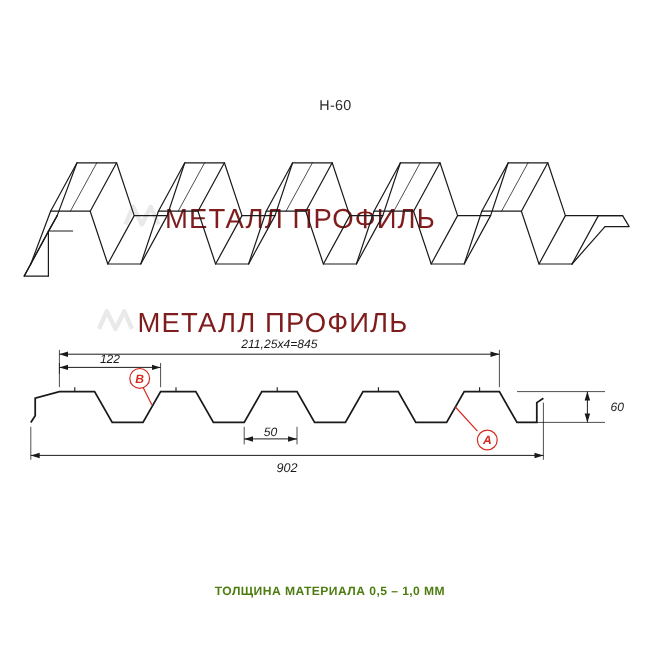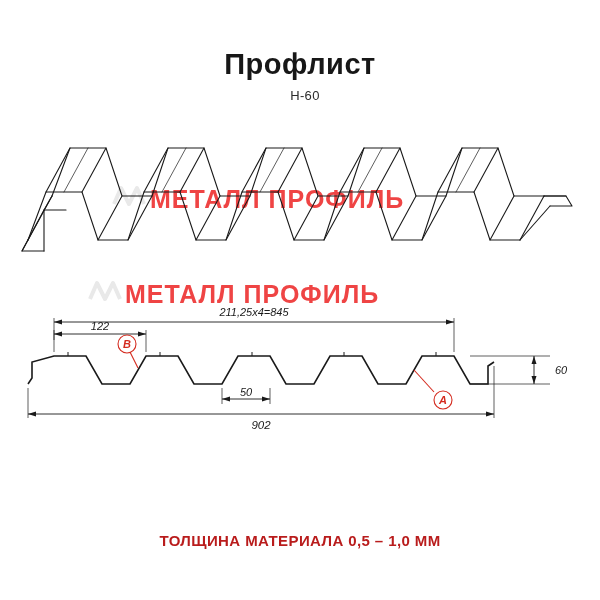--- a/index.html
+++ b/index.html
@@ -55,22 +55,22 @@
     position: absolute;
     left: 10px;
     top: 300px;
     width: 580px;
     height: 140px;
     font-style: italic;
   }
   
   .wm {
     position: absolute;
-    color: #ef4444;
-    font-weight: bold;
+    color: #7f1d1d;
+    font-weight: normal;
     white-space: nowrap;
     pointer-events: none;
     user-select: none;
   }
   .wm1 {
     left: 150px;
     top: 185px;
     font-size: 25px;
     letter-spacing: 1px;
   }
@@ -85,34 +85,33 @@
     pointer-events: none;
     user-select: none;
   }
   
   .footer {
     position: absolute;
     left: 0;
     right: 0;
     top: 532px;
     text-align: center;
-    font-size: 15px;
+    font-size: 11px;
     font-weight: bold;
-    color: #b91c1c;
+    color: #4d7c0f;
     letter-spacing: 0.4px;
   }
   svg { display: block; }
   text { font-family: "Liberation Sans", sans-serif; }
 </style>
 </head>
 <body>
 
 <div class="page">
 
-  <div class="title">Профлист</div>
   <div class="subtitle">Н-60</div>
 
   <div class="wm wm1">МЕТАЛЛ ПРОФИЛЬ</div>
   <div class="wm wm2">МЕТАЛЛ ПРОФИЛЬ</div>
   <svg class="wm-mark" style="left:112px; top:183px;" width="34" height="28" viewBox="0 0 34 28">
     <path d="M2 21 L9 5 L17 21 L25 5 L32 21" fill="none" stroke="#e9e9e9" stroke-width="4" stroke-linejoin="round"></path>
   </svg>
   <svg class="wm-mark" style="left:88px; top:278px;" width="34" height="28" viewBox="0 0 34 28">
     <path d="M2 21 L9 5 L17 21 L25 5 L32 21" fill="none" stroke="#e9e9e9" stroke-width="4" stroke-linejoin="round"></path>
   </svg>

